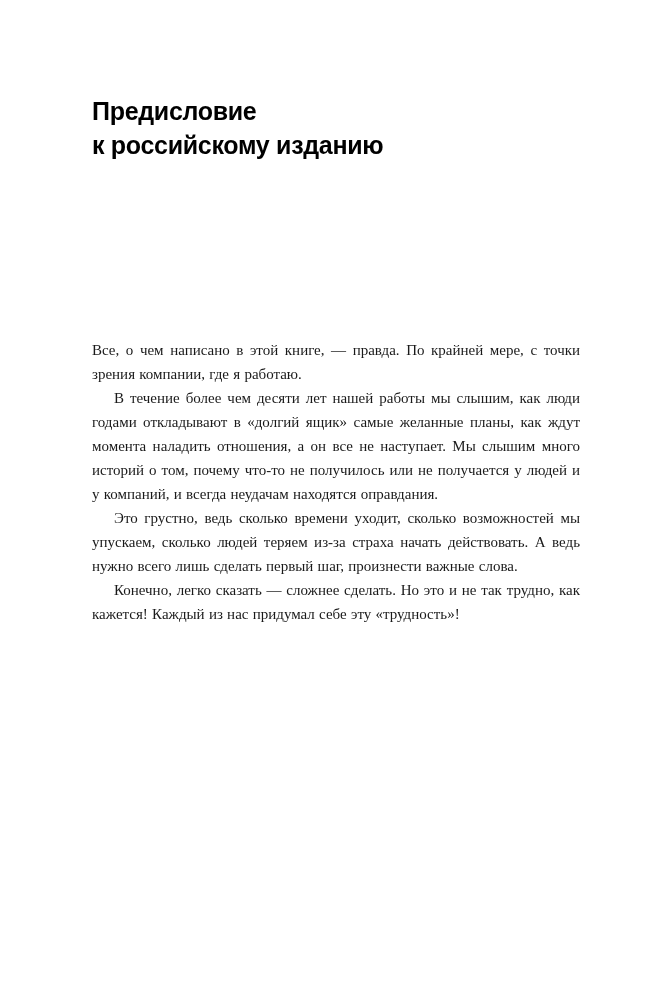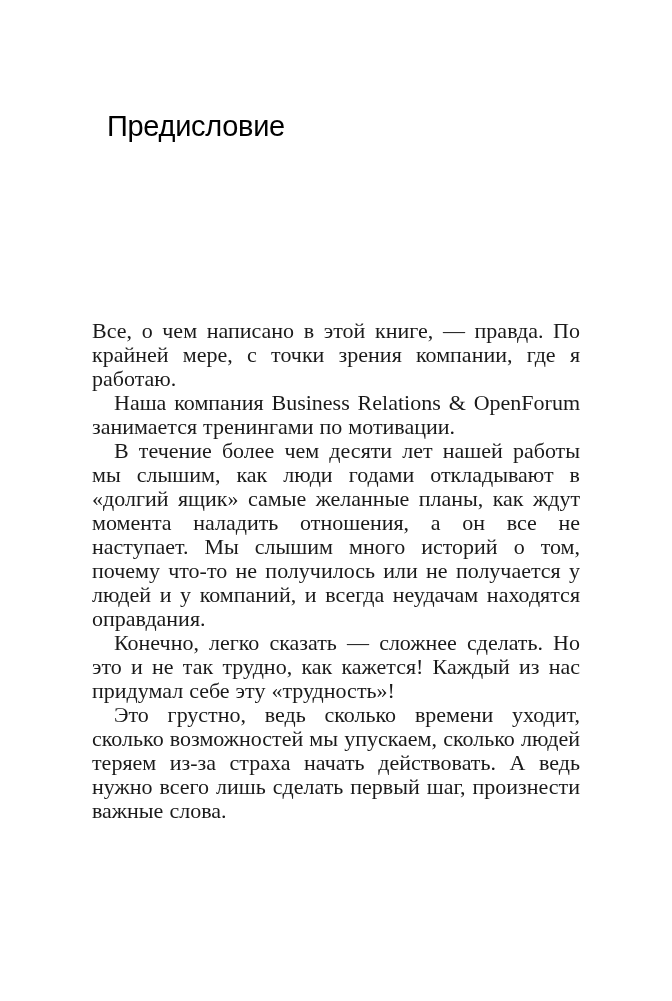--- a/index.html
+++ b/index.html
@@ -11,36 +11,36 @@
     position: relative;
     width: 672px;
     height: 1001px;
     background: #ffffff;
     box-sizing: border-box;
     padding: 94px 92px 0 92px;
     overflow: hidden;
     color: #1a1a1a;
   }
   .chapter-title {
-    margin: 15px;
+    margin: 0;
     font-family: "Liberation Sans", "DejaVu Sans", sans-serif;
-    font-weight: 400;
-    font-size: 29px;
+    font-weight: 700;
+    font-size: 25px;
     line-height: 34px;
     letter-spacing: -0.3px;
     color: #000000;
   }
   .chapter-title .title-line {
     display: block;
     white-space: nowrap;
   }
   .body-text {
     margin-top: 176px;
     font-family: "Liberation Serif", "DejaVu Serif", serif;
-    font-size: 22px;
+    font-size: 15px;
     line-height: 24px;
     text-align: justify;
     hyphens: auto;
     -webkit-hyphens: auto;
     word-spacing: 0.5px;
   }
   .body-text p.para {
     margin: 0;
     padding: 0;
   }
@@ -48,23 +48,23 @@
     text-indent: 22px;
   }
 </style>
 </head>
 <body>
 
 <div class="book-page" lang="ru">
 
   <h1 class="chapter-title">
     <span class="title-line">Предисловие</span>
+    <span class="title-line">к российскому изданию</span>
   </h1>
 
   <div class="body-text">
     <p class="para">Все, о чем написано в этой книге, — правда. По крайней мере, с точки зрения компании, где я работаю.</p>
-    <p class="para indented">Наша компания Business Relations &amp; OpenForum занимается тренингами по мотивации.</p>
     <p class="para indented">В течение более чем десяти лет нашей работы мы слышим, как люди годами откладывают в «долгий ящик» самые желанные планы, как ждут момента наладить отношения, а он все не наступает. Мы слышим много историй о том, почему что-то не получилось или не получается у людей и у компаний, и всегда неудачам находятся оправдания.</p>
+    <p class="para indented">Это грустно, ведь сколько времени уходит, сколько возможностей мы упускаем, сколько людей теряем из-за страха начать действовать. А ведь нужно всего лишь сделать первый шаг, произнести важные слова.</p>
     <p class="para indented">Конечно, легко сказать — сложнее сделать. Но это и не так трудно, как кажется! Каждый из нас придумал себе эту «трудность»!</p>
-    <p class="para indented">Это грустно, ведь сколько времени уходит, сколько возможностей мы упускаем, сколько людей теряем из-за страха начать действовать. А ведь нужно всего лишь сделать первый шаг, произнести важные слова.</p>
   </div>
 
 </div>
 
 </body></html>

